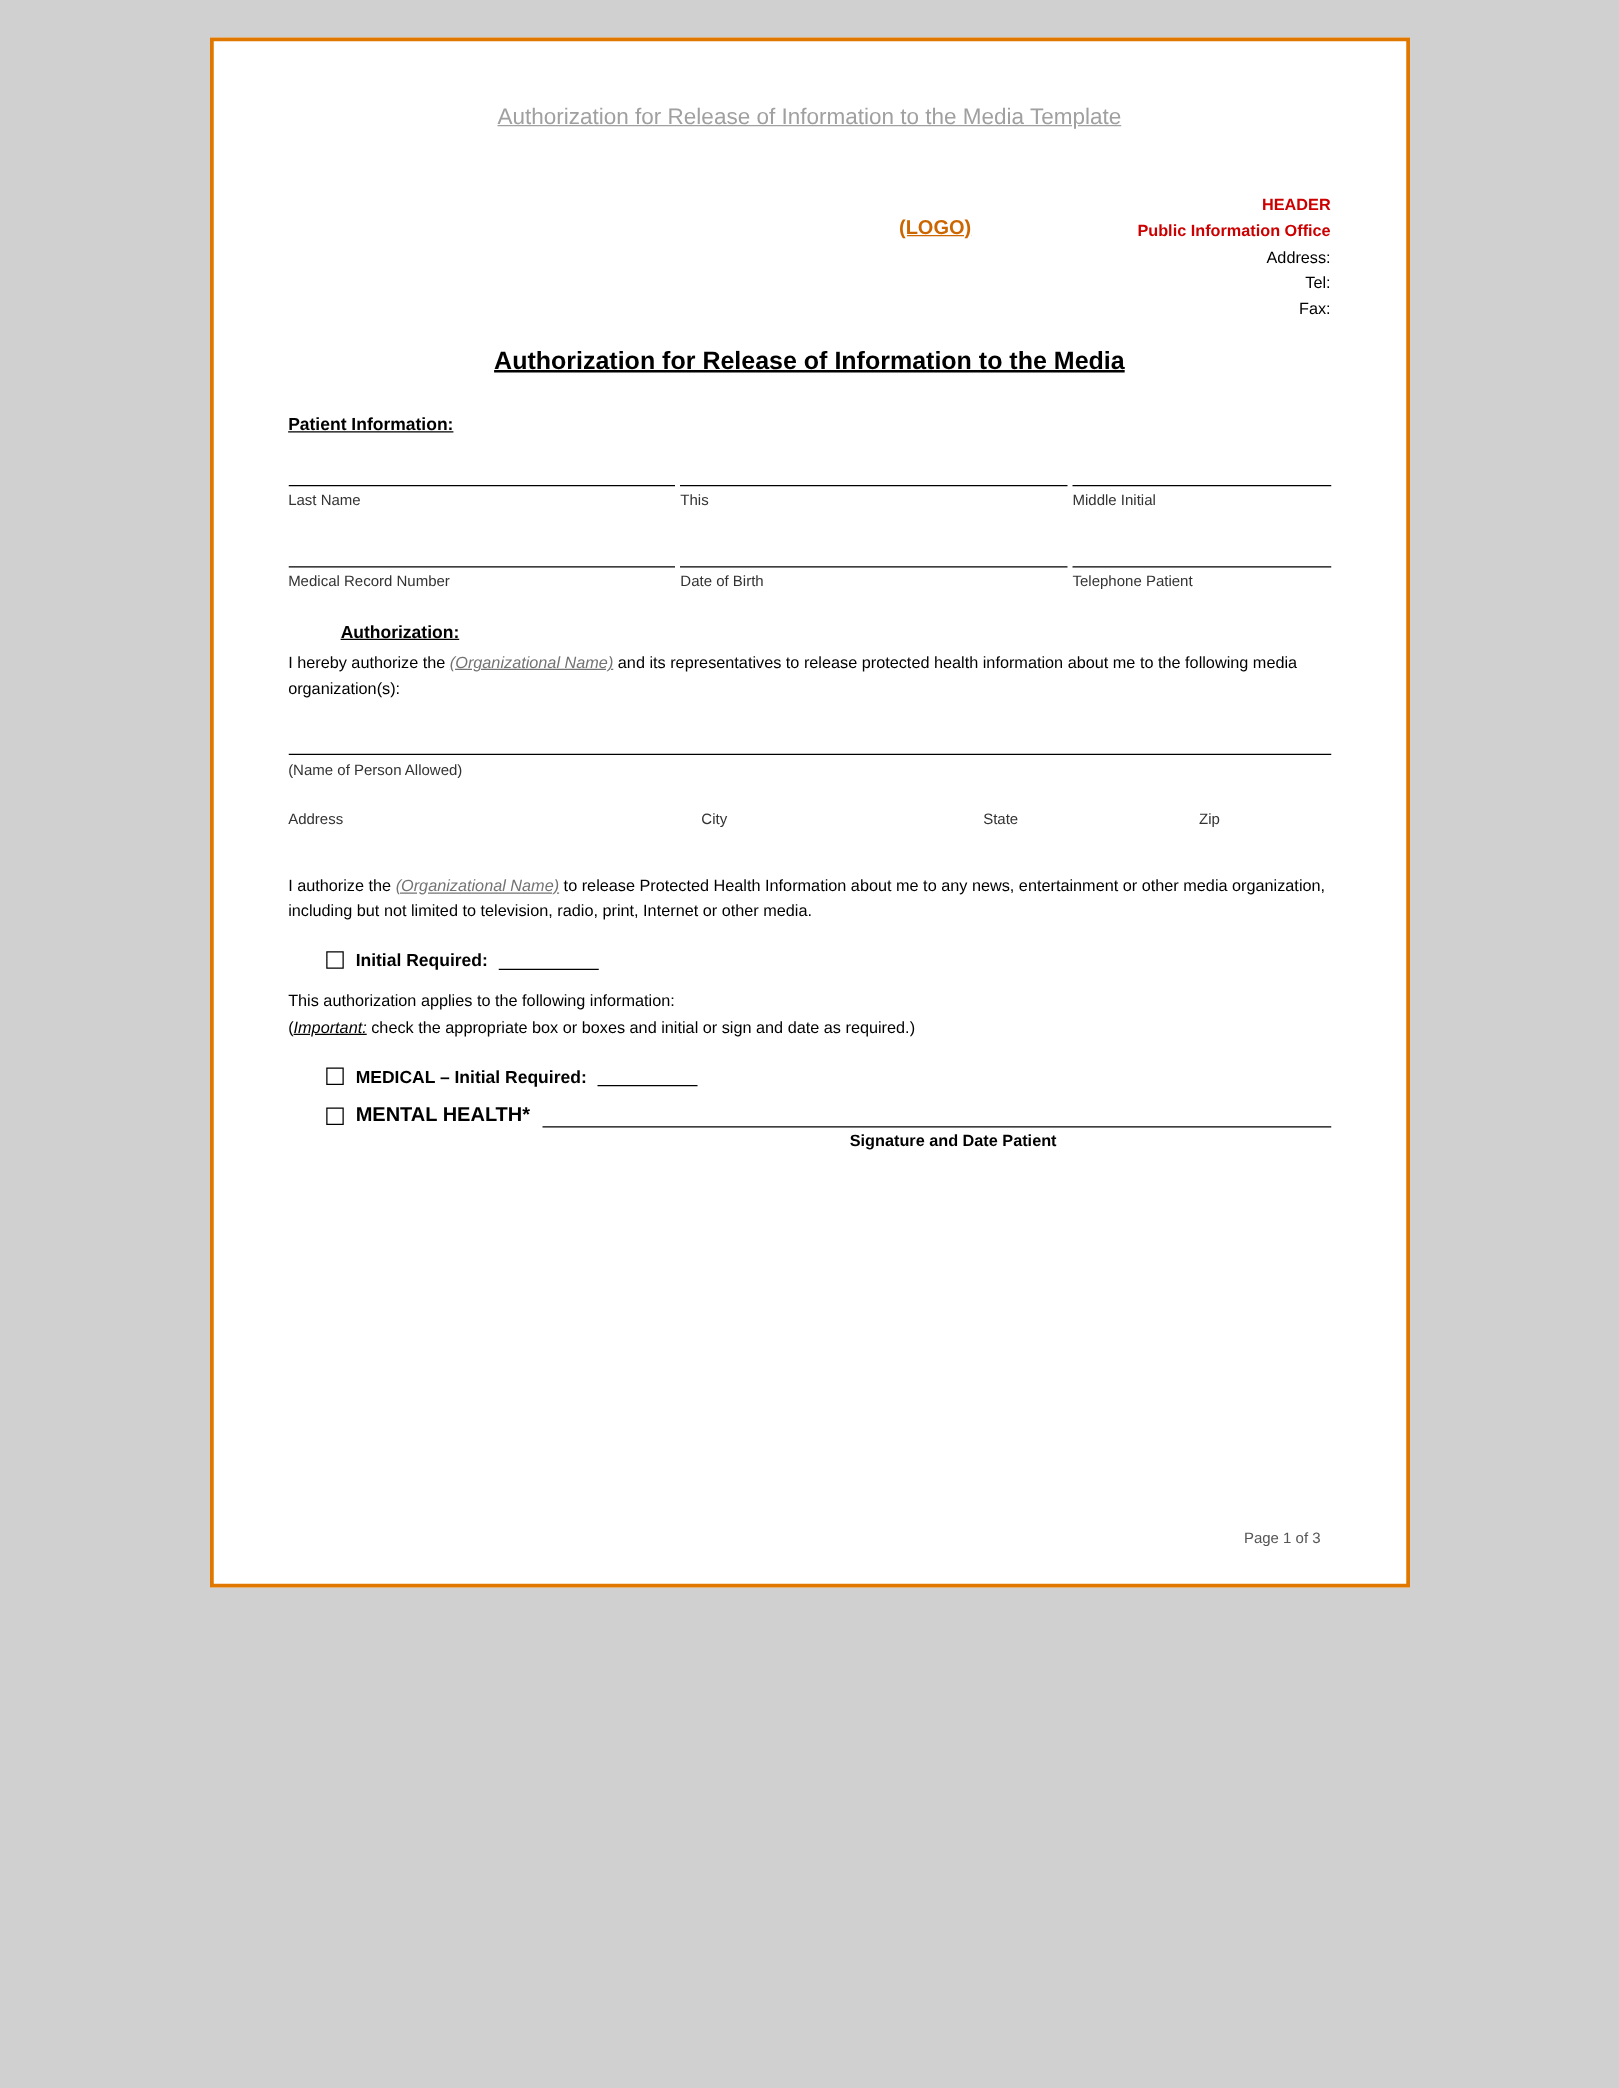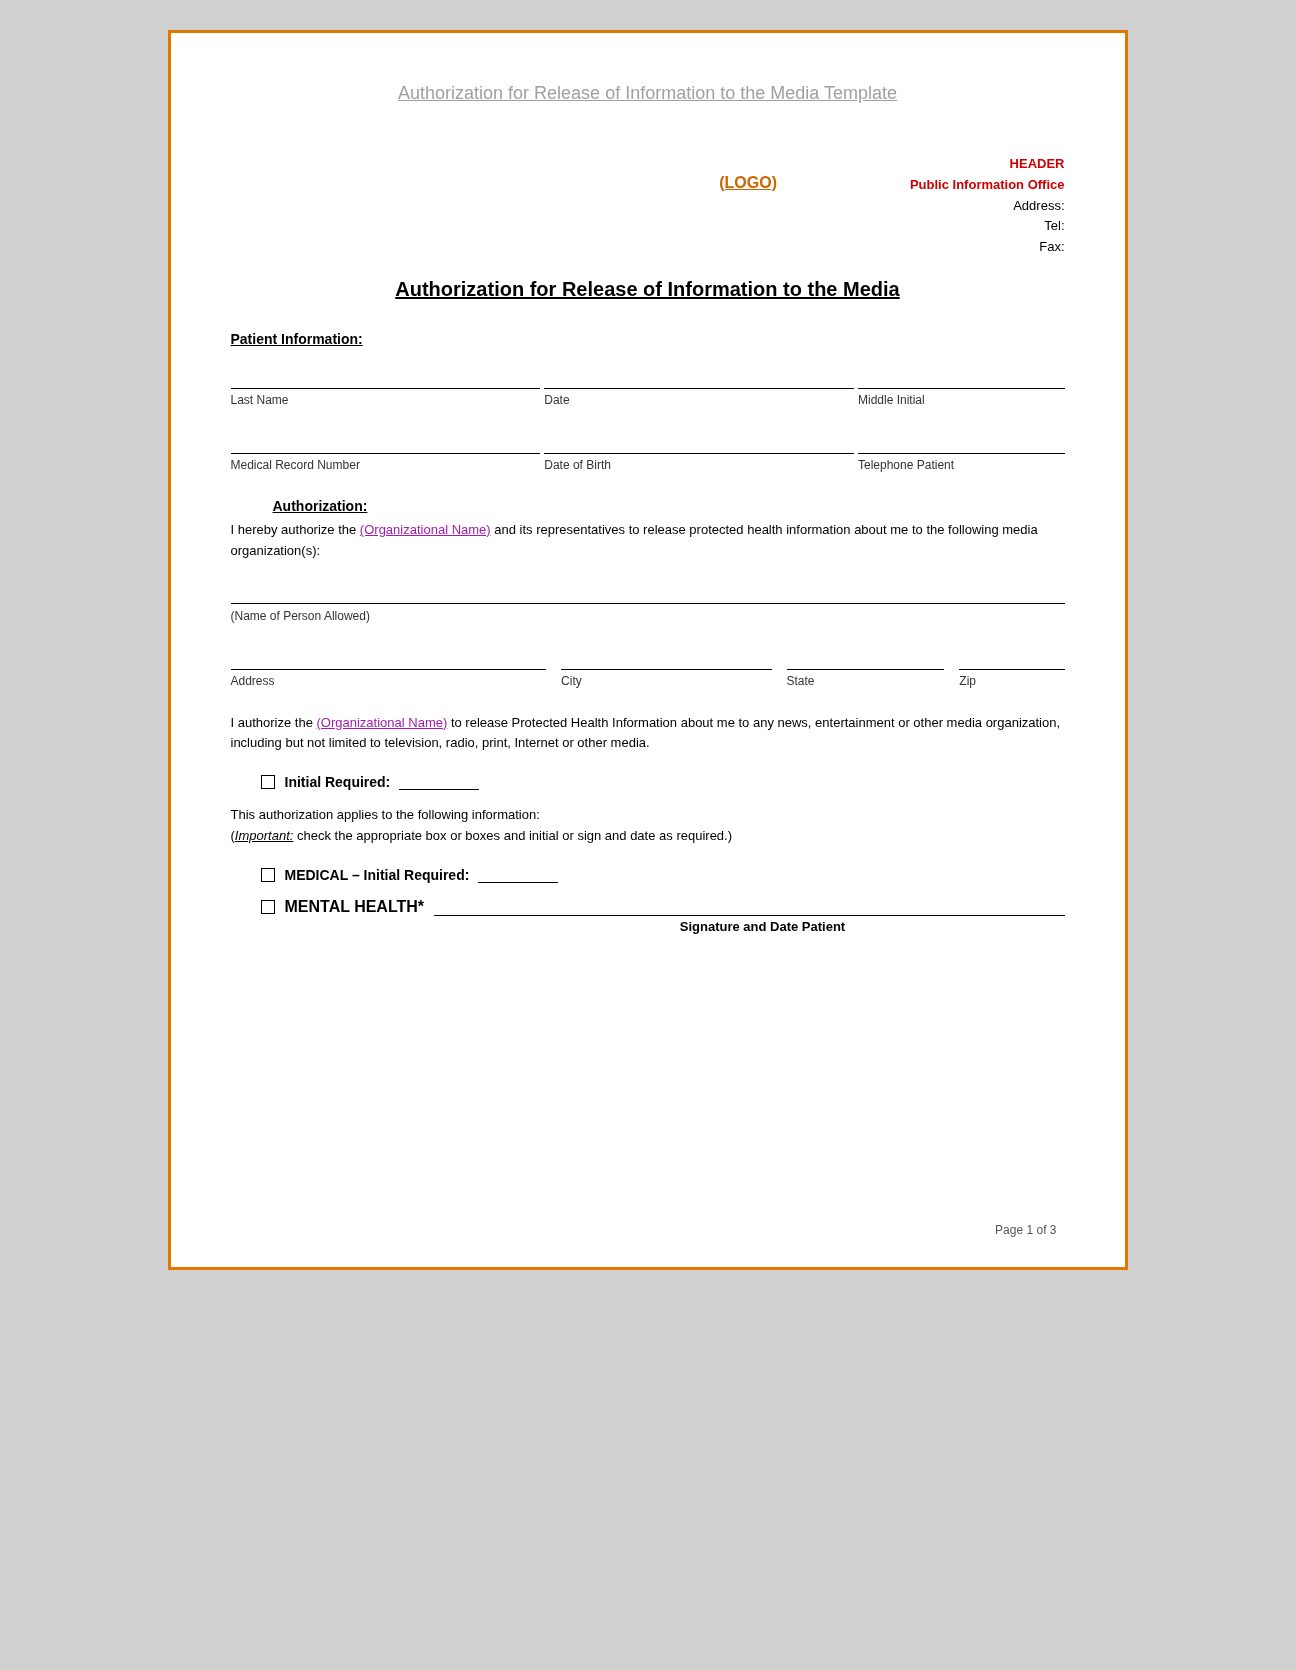--- a/index.html
+++ b/index.html
@@ -143,33 +143,34 @@
       margin-left: 42px;
     }
 
     .auth-body {
       font-size: 13px;
       line-height: 1.6;
       margin-top: 5px;
     }
 
     .org-link {
-      color: #a21caf;
-      text-decoration: underline;
+      color: #737373;
+      text-decoration: underline;
+      font-style: italic;
     }
 
     .address-fields {
       display: flex;
       gap: 15px;
       margin-bottom: 25px;
     }
 
     .addr-field {
       display: flex;
-      flex-direction: column;
+      flex-direction: row;
     }
 
     .addr-field.addr-street { flex: 3; }
     .addr-field.addr-city { flex: 2; }
     .addr-field.addr-state { flex: 1.5; }
     .addr-field.addr-zip { flex: 1; }
 
     .paragraph {
       font-size: 13px;
       line-height: 1.6;
@@ -275,21 +276,21 @@
 
   <div class="section-label">Patient Information:</div>
 
   <div class="form-fields-row">
     <div class="form-field flex-3">
       <div class="field-line"></div>
       <span class="field-label">Last Name</span>
     </div>
     <div class="form-field flex-3">
       <div class="field-line"></div>
-      <span class="field-label">Date</span>
+      <span class="field-label">This</span>
     </div>
     <div class="form-field flex-2">
       <div class="field-line"></div>
       <span class="field-label">Middle Initial</span>
     </div>
   </div>
 
   <div class="form-fields-row">
     <div class="form-field flex-3">
       <div class="field-line"></div>

